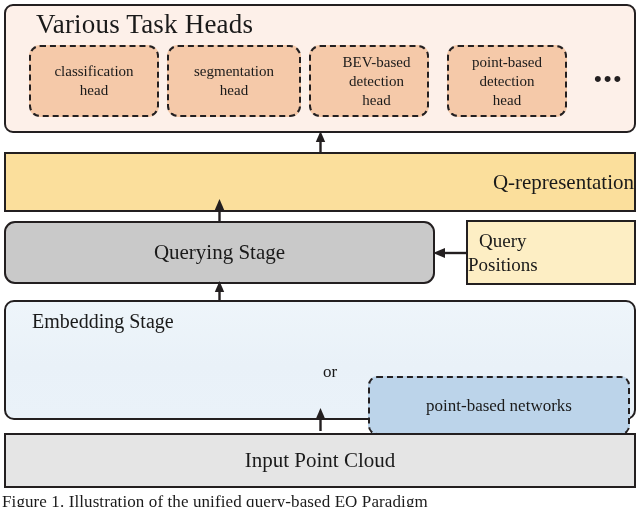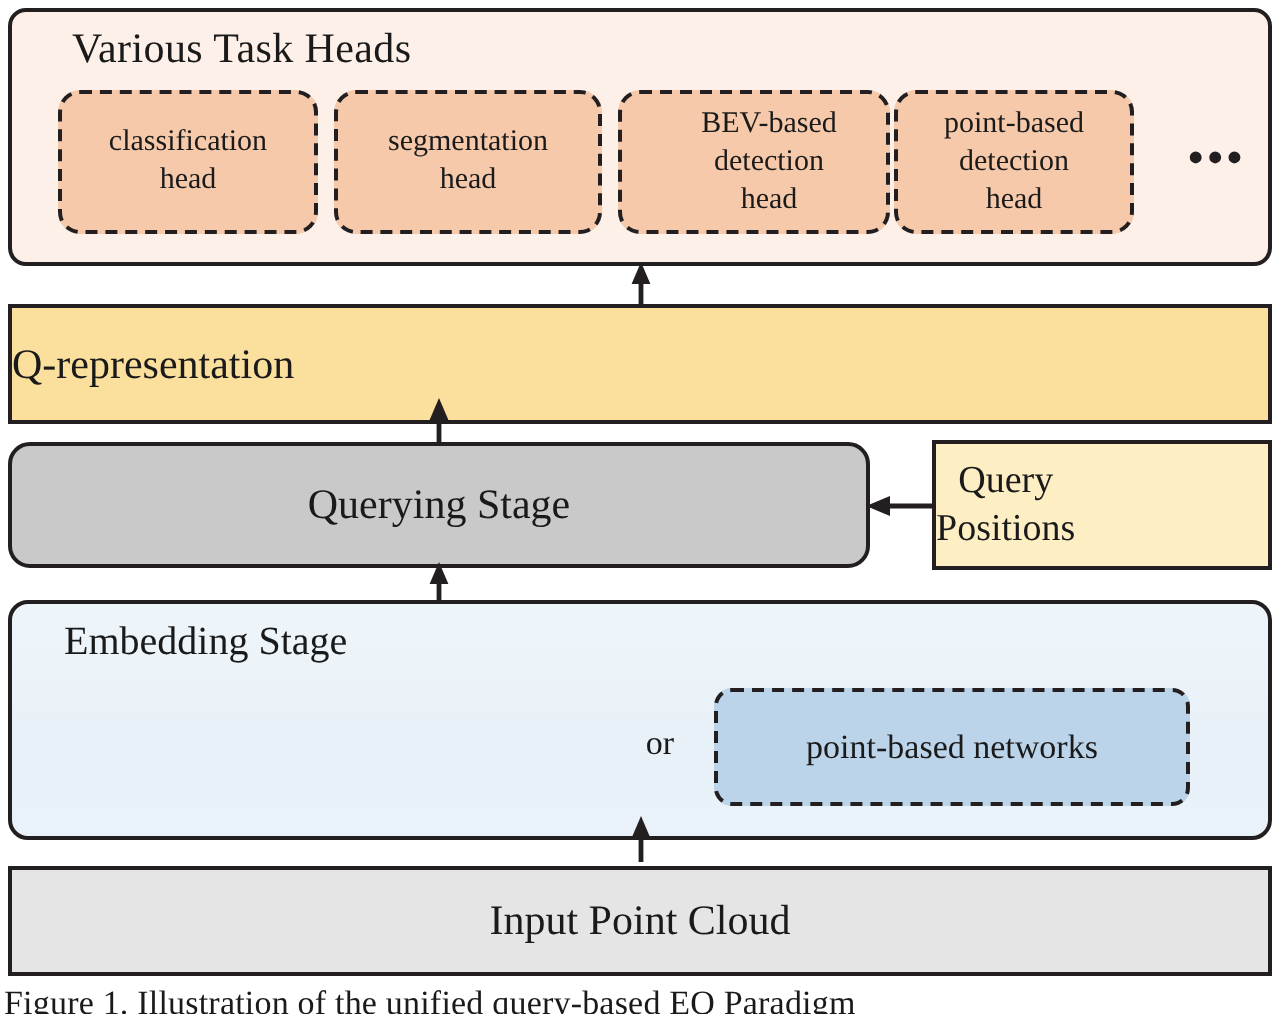--- a/index.html
+++ b/index.html
@@ -12,48 +12,48 @@
 
   
   #task-heads{
     left:4px;top:4px;width:632px;height:129px;
     background:#fdf0e9;
     border:2.5px solid #231f20;
     border-radius:9px;
   }
   #task-heads-title{
     position:absolute;left:30px;top:4px;
-    font-size:21px;line-height:28px;letter-spacing:.2px;
+    font-size:27px;line-height:28px;letter-spacing:.2px;
   }
   .head-box{
     position:absolute;top:39px;height:72px;
     background:#f5c9a9;
     border:2.2px dashed #231f20;
     border-radius:11px;
     display:flex;align-items:center;justify-content:center;
     text-align:center;
     font-size:15px;line-height:19px;
     box-sizing:border-box;
   }
   #head-classification{left:23px;width:130px;}
   #head-segmentation{left:161px;width:134px;}
-  #head-bev{left:303px;width:136px;padding-left:15px;}
+  #head-bev{left:303px;width:120px;padding-left:15px;}
   #head-point{left:441px;width:120px;}
   #heads-ellipsis{
     position:absolute;left:588px;top:62px;
     font-size:22px;line-height:22px;letter-spacing:2px;
     color:#231f20;font-family:"Liberation Sans",sans-serif;
   }
 
   
   #q-representation{
     left:4px;top:152px;width:632px;height:60px;
     background:#fbdf9c;
     border:2.5px solid #231f20;
-    display:flex;align-items:center;justify-content:flex-start;
+    display:flex;align-items:center;justify-content:flex-end;
     font-size:21px;
   }
 
   
   #querying-stage{
     left:4px;top:221px;width:431px;height:63px;
     background:#c9c9c9;
     border:2.5px solid #231f20;
     border-radius:11px;
     display:flex;align-items:center;justify-content:center;
@@ -84,21 +84,21 @@
   .net-box{
     position:absolute;top:42px;height:59px;
     background:#bcd4ea;
     border:2.2px dashed #231f20;
     border-radius:9px;
     display:flex;align-items:center;justify-content:center;
     font-size:17px;
     box-sizing:border-box;
   }
   #net-voxel{left:24px;width:262px;}
-  #net-point{left:351px;width:238px;}
+  #net-point{left:362px;width:262px;margin-top:32px;}
   #or-label{
     position:absolute;left:306px;top:60px;width:36px;
     text-align:center;font-size:17px;
   }
 
   
   #input-point-cloud{
     left:4px;top:433px;width:632px;height:55px;
     background:#e5e5e5;
     border:2.5px solid #231f20;

